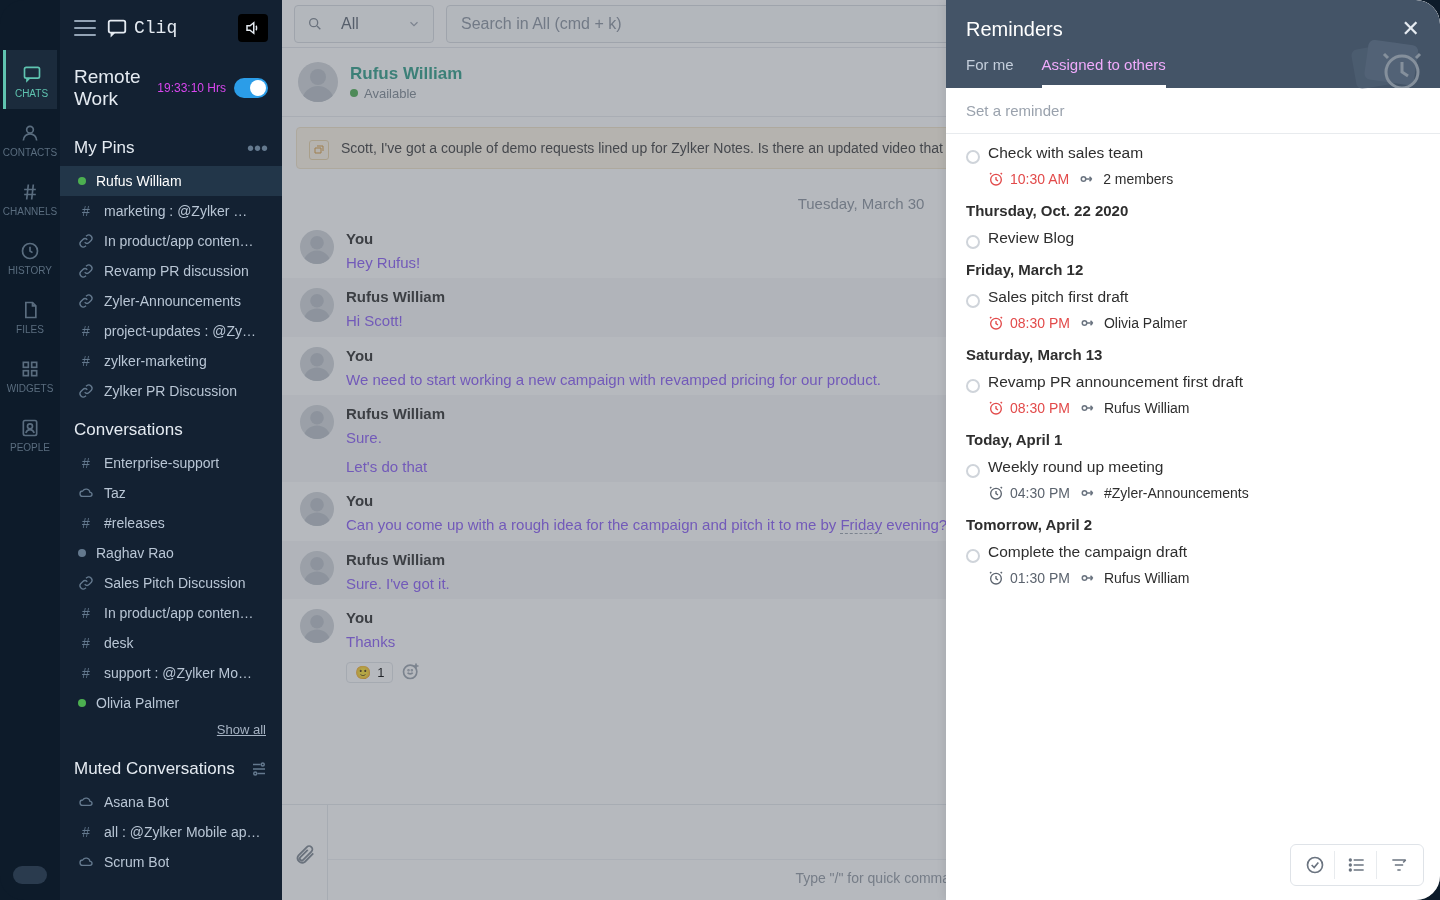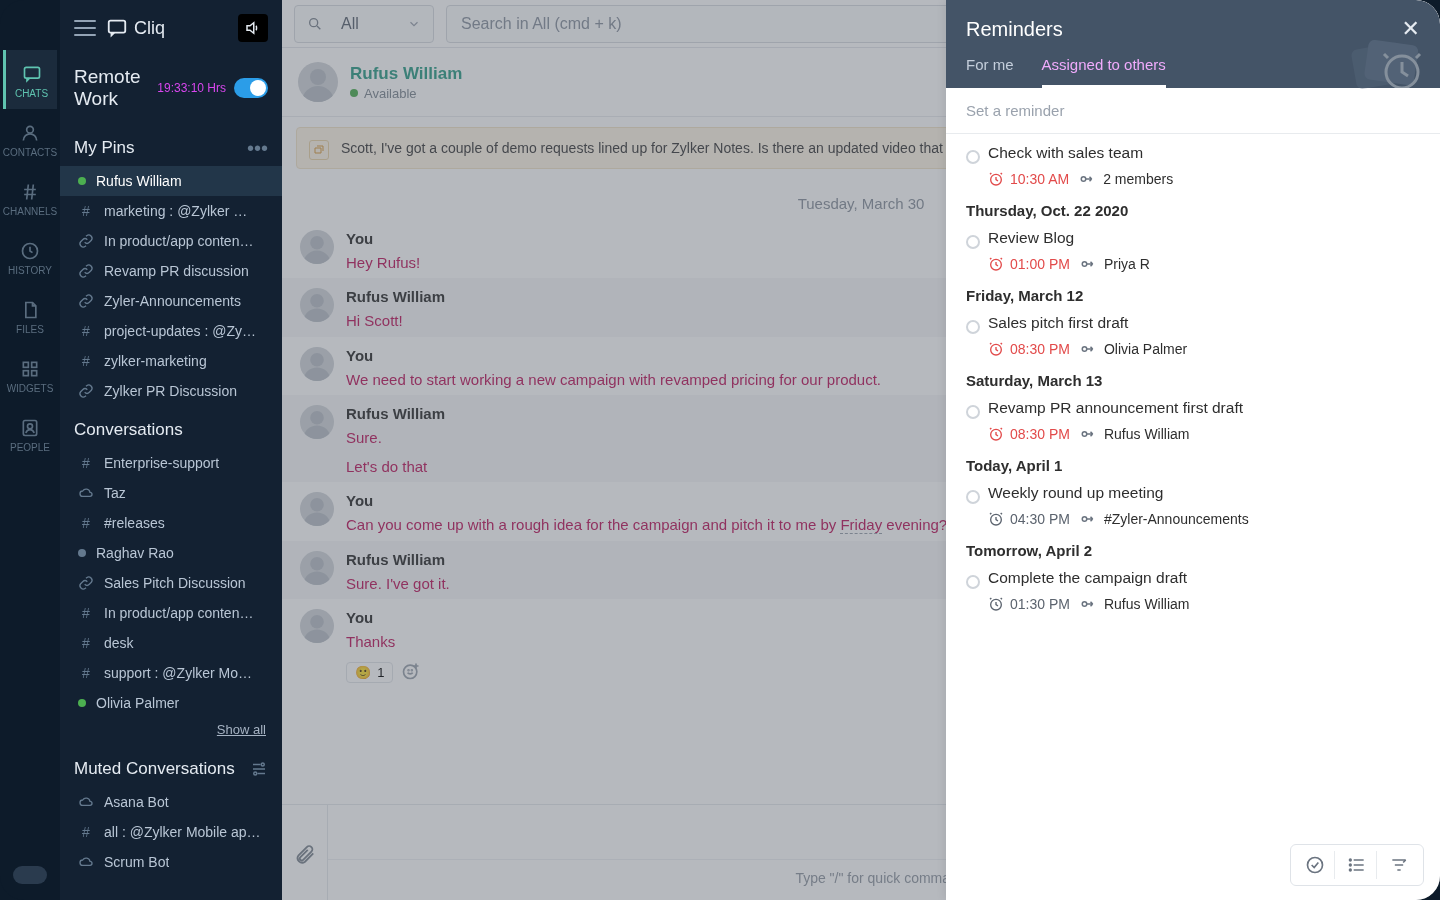--- a/index.html
+++ b/index.html
@@ -12,21 +12,21 @@
 .rail-item.active { background: #1b2b3c; color: #5fc4b0; border-left: 3px solid #5fc4b0; padding-left: 0; }
 .rail-item .ic { width: 20px; height: 20px; }
 .rail-spacer { flex: 1; }
 .theme-toggle { width: 34px; height: 18px; border-radius: 10px; background: #2a3b4e; margin-bottom: 16px; position: relative; }
 
 
 .sidebar { width: 222px; background: #132132; color: #ccd5e0; display: flex; flex-direction: column; font-size: 14px; }
 .sb-top { display: flex; align-items: center; gap: 10px; padding: 14px 14px 10px; }
 .hamburger { width: 22px; height: 16px; display: flex; flex-direction: column; justify-content: space-between; cursor:pointer; }
 .hamburger span { height: 2px; background: #93a3b5; border-radius: 1px; }
-.brand { display: flex; align-items: center; gap: 6px; color: #e5ebf2; font-size: 18px; font-weight: 500; flex:1; }
+.brand { display: flex; align-items: center; gap: 6px; color: #e5ebf2; font-size: 18px; font-weight: 500; flex:1;font-family:Liberation Mono, monospace; }
 .brand-ic { width: 22px; height: 22px; }
 .sound-btn { width: 30px; height: 28px; border-radius: 4px; background: #000; display:flex; align-items:center; justify-content:center; }
 .remote-row { display: flex; align-items: center; padding: 14px 14px; gap: 8px; }
 .remote-title { font-size: 19px; font-weight: 500; color: #e5ebf2; flex:1; }
 .remote-time { font-size: 12px; color: #d946ef; }
 .toggle { width: 34px; height: 20px; border-radius: 10px; background: #2b9de8; position: relative; }
 .toggle::after { content:''; position:absolute; width:16px; height:16px; border-radius:50%; background:#fff; top:2px; right:2px; }
 .sb-section { padding: 14px 14px 8px; display:flex; align-items:center; }
 .sb-section-title { font-size: 17px; font-weight: 500; color: #e5ebf2; flex:1; }
 .sb-section .dots { color:#64798e; font-size: 20px; line-height: 10px; }
@@ -54,21 +54,21 @@
 .ch-status { font-size:13px; color:#7e8892; display:flex; align-items:center; gap:6px; margin-top:2px; }
 .ch-status::before { content:''; width:8px; height:8px; border-radius:50%; background:#4CAF50; display:inline-block; }
 .banner { margin: 10px 14px 0; background:#fdf4e6; border:1px solid #f1e3c8; border-radius:4px; padding:12px 40px 12px 44px; color:#3c3c3c; font-size:14px; position:relative; }
 .banner-ic { position:absolute; left:12px; top:12px; width:20px; height:20px; color:#d89b3f; border:1px solid #e8d2a6; border-radius:3px; display:flex; align-items:center; justify-content:center; font-size:12px; }
 .date-divider { text-align:center; color:#8a929d; font-size:15px; padding: 12px 0 8px; margin-top: 14px; }
 .messages { flex:1; overflow:hidden; padding: 0 0 8px; }
 .msg { display:flex; gap:12px; padding: 10px 18px 4px; }
 .msg.alt { background:#f6f7f8; }
 .msg-body { flex:1; min-width:0; }
 .msg-author { font-weight:600; font-size:15px; color:#2e2e2e; margin-bottom:4px; }
-.msg-text { font-size:15px; color:#be185d; line-height:1.55; }
+.msg-text { font-size:15px; color:#8b5cf6; line-height:1.55; }
 .msg-text + .msg-text { margin-top: 6px; }
 .friday { border-bottom: 1px dashed #9aa2ad; }
 .reaction-row { display:flex; align-items:center; gap:8px; margin-top:8px; }
 .reaction { display:flex; align-items:center; gap:6px; border:1px solid #e2e5e9; border-radius:4px; padding:2px 8px; font-size:13px; background:#fff; }
 .add-react { width:22px; height:22px; color:#9aa2ad; }
 .composer { border-top:1px solid #e6e9ec; display:flex; align-items:stretch; }
 .attach { width:46px; display:flex; align-items:center; justify-content:center; border-right:1px solid #e6e9ec; color:#7d8690; font-size:22px; }
 .compose-area { flex:1; display:flex; flex-direction:column; }
 .compose-input { height:54px; }
 .compose-hint { text-align:center; font-size:14px; color:#9198a2; padding: 10px 0 14px; border-top:1px solid #eef0f3; }
@@ -534,36 +534,20 @@
               <circle cx="6" cy="12" r="3"></circle>
               <path d="M9 12h8m0 0l-3-3m3 3l-3 3"></path>
             </svg>
             <span>2 members</span>
           </span>
         </div>
       </div>
       <div class="rem-date">Thursday, Oct. 22 2020</div>
       <div class="rem-item">
         <div class="rem-item-title">Review Blog</div>
-        <div class="rem-meta">
-          <span class="rem-time">
-            <svg width="16" height="16" viewBox="0 0 24 24" fill="none" stroke="currentColor" stroke-width="2">
-              <circle cx="12" cy="13" r="8"></circle>
-              <path d="M12 9v4l3 2M5 3l-2 2M19 3l2 2"></path>
-            </svg>
-            <span>01:00 PM</span>
-          </span>
-          <span class="rem-assignee">
-            <svg class="share-ic" viewBox="0 0 24 24" fill="none" stroke="currentColor" stroke-width="2">
-              <circle cx="6" cy="12" r="3"></circle>
-              <path d="M9 12h8m0 0l-3-3m3 3l-3 3"></path>
-            </svg>
-            <span>Priya R</span>
-          </span>
-        </div>
       </div>
       <div class="rem-date">Friday, March 12</div>
       <div class="rem-item">
         <div class="rem-item-title">Sales pitch first draft</div>
         <div class="rem-meta">
           <span class="rem-time">
             <svg width="16" height="16" viewBox="0 0 24 24" fill="none" stroke="currentColor" stroke-width="2">
               <circle cx="12" cy="13" r="8"></circle>
               <path d="M12 9v4l3 2M5 3l-2 2M19 3l2 2"></path>
             </svg>

